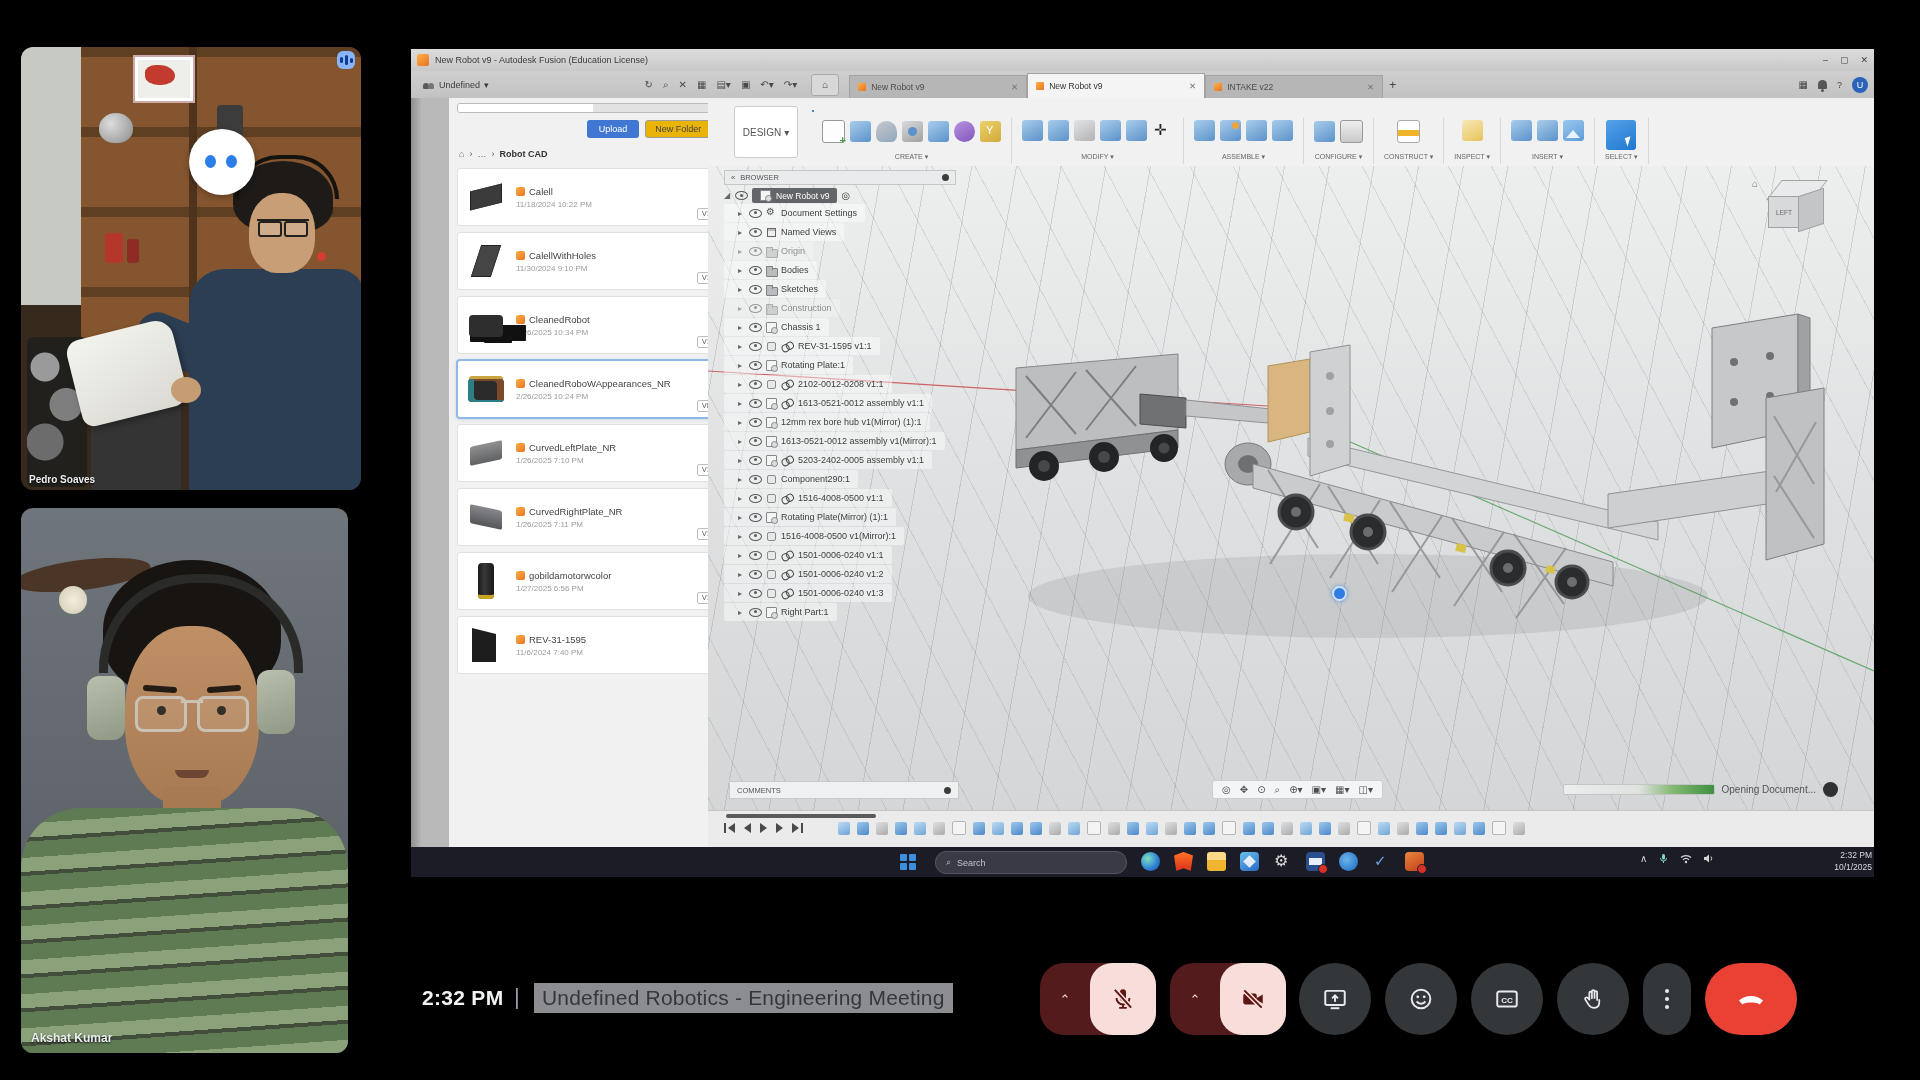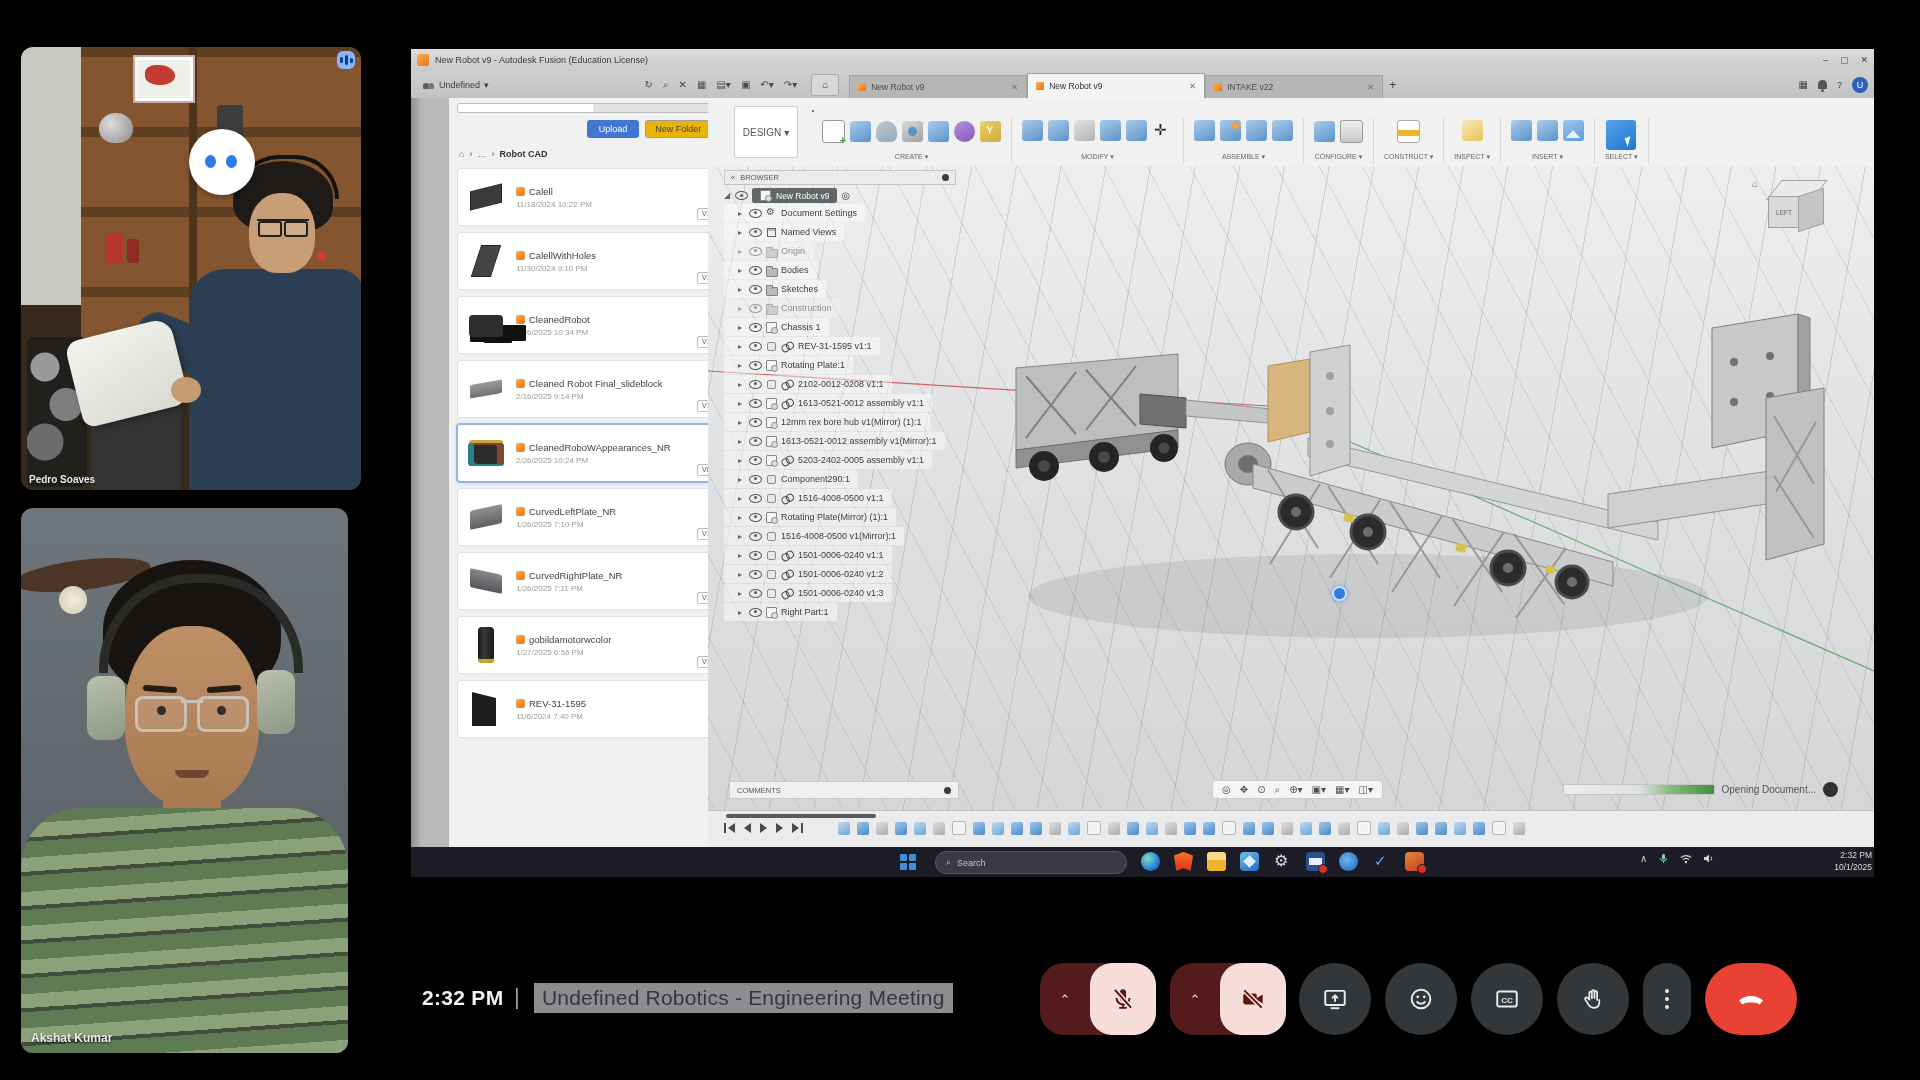--- a/index.html
+++ b/index.html
@@ -421,31 +421,20 @@
                 <div class="fname">
                   <span class="cube-badge"></span>
                   <span>CleanedRobot</span>
                 </div>
                 <div class="fdate">1/26/2025 10:34 PM</div>
               </div>
               <span class="fver">V1 ▾</span>
             </div>
 
 
-            <div class="file-card">
-              <span class="thumb th-block-gray"></span>
-              <div class="fmeta">
-                <div class="fname">
-                  <span class="cube-badge"></span>
-                  <span>Cleaned Robot Final_slideblock</span>
-                </div>
-                <div class="fdate">2/16/2025 9:14 PM</div>
-              </div>
-              <span class="fver">V1 ▾</span>
-            </div>
 
             <div class="file-card selected">
               <span class="thumb th-robot-color"></span>
               <div class="fmeta">
                 <div class="fname">
                   <span class="cube-badge"></span>
                   <span>CleanedRoboWAppearances_NR</span>
                 </div>
                 <div class="fdate">2/26/2025 10:24 PM</div>
               </div>

